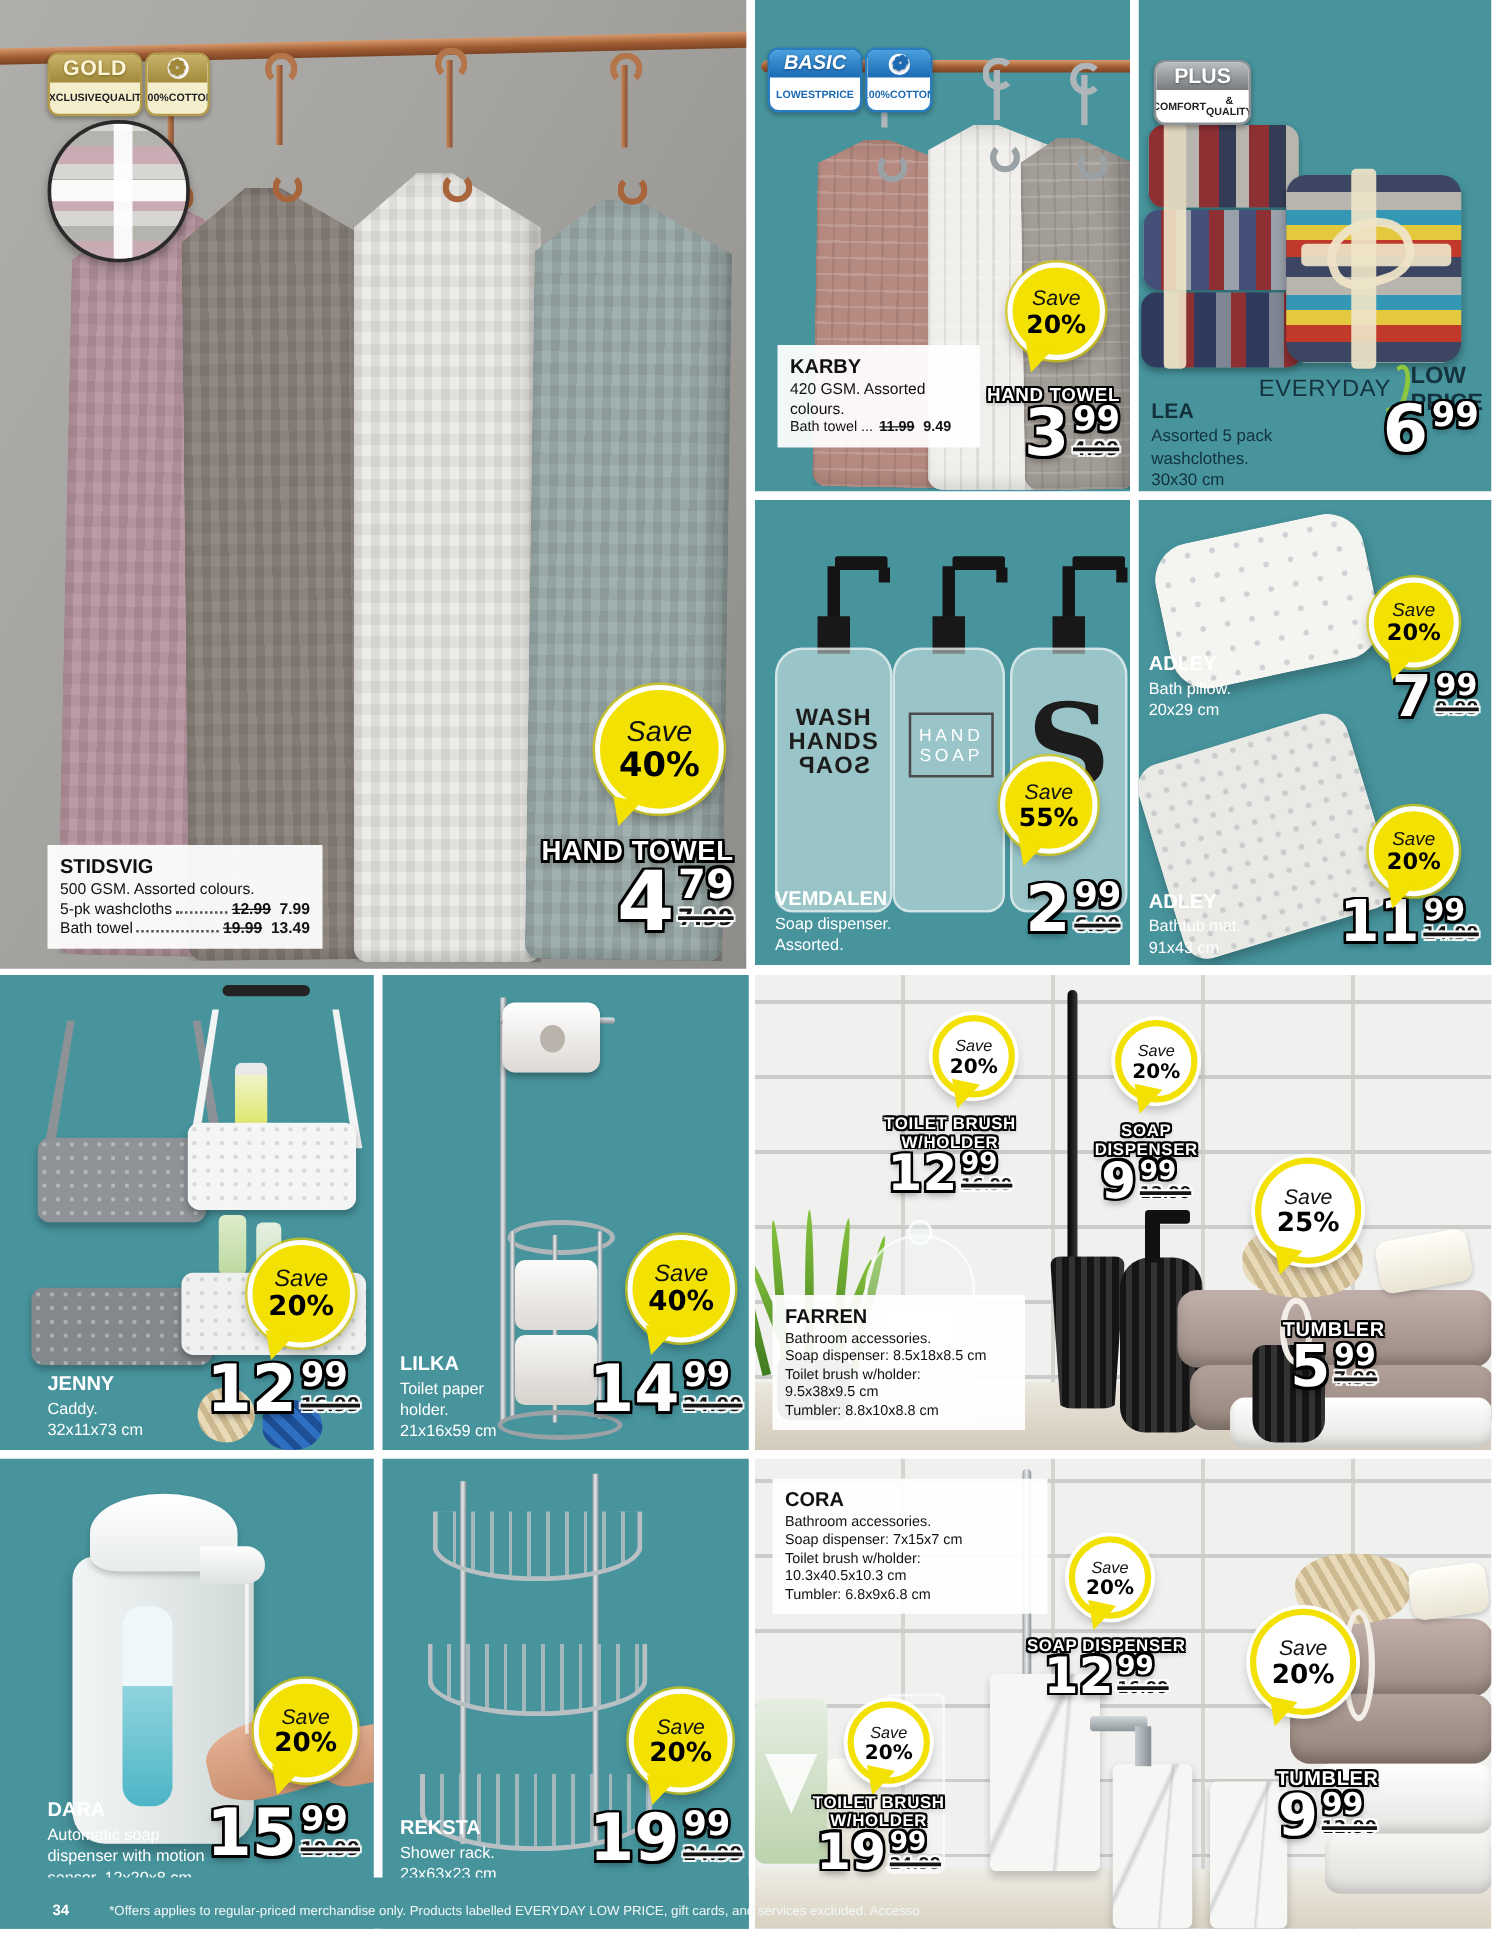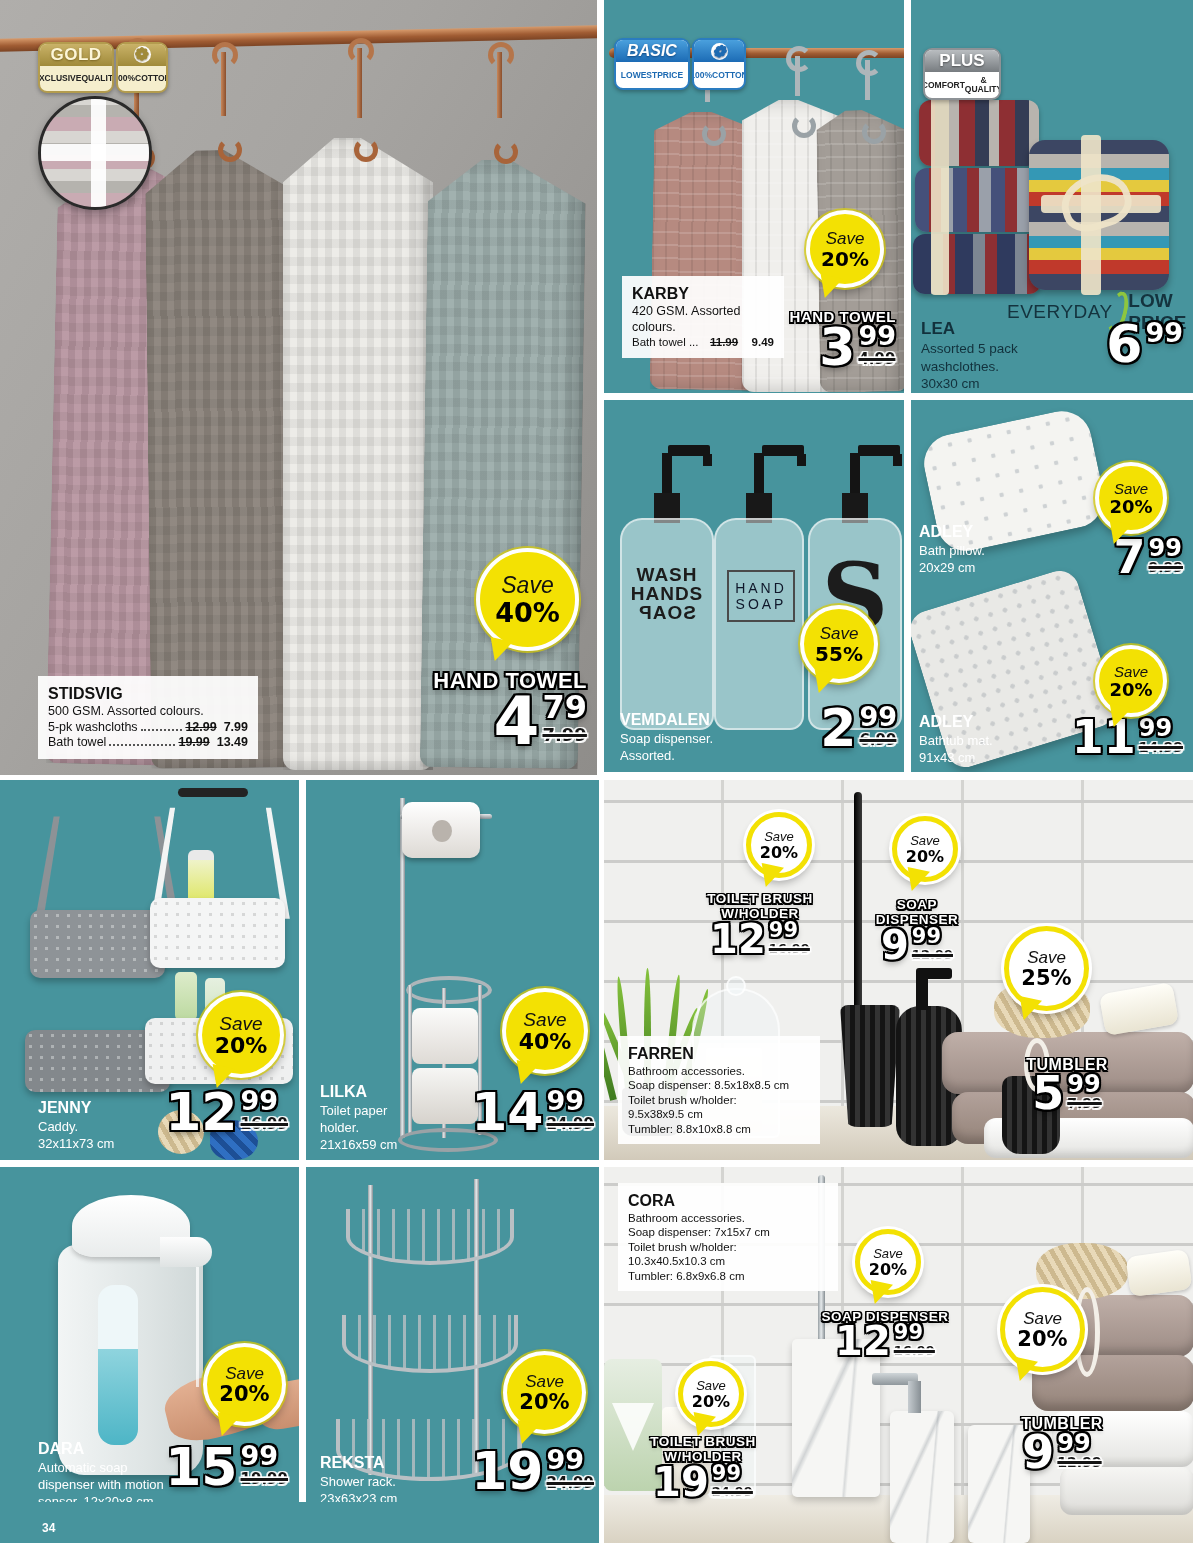--- a/index.html
+++ b/index.html
@@ -241,21 +241,21 @@
       <div class="bb">
           <span>100%</span>
           <span>COTTON</span>
         </div>
     </div>
 
     <div class="ibox" style="left:18px;top:276px;width:142px;">
       <div class="nm">KARBY</div>
       <div class="ds">420 GSM. Assorted</div>
       <div class="ds">colours.</div>
-      <div class="prow" style="font-size:11.5px;justify-content:space-between;">
+      <div class="prow" style="font-size:11.5px;">
           <span>Bath towel ...</span>
           <span class="po" style="margin-left:5px;">11.99</span>
           <span class="pn">9.49</span>
         </div>
     </div>
 
     <div class="bubble b-yellow b70" style="left:202px;top:210px;">
       <span class="sv">Save</span>
         <span class="pct">20%</span>
     </div>
@@ -322,21 +322,21 @@
         <div>WASH</div>
         <div>HANDS</div>
         <div style="transform:scaleX(-1);">SOAP</div>
       </div>
     </div>
     <div class="bottle" style="left:110px;top:45px;width:90px;height:285px;">
       <div class="bnoz" style="left:48px;top:0;"></div>
         <div class="bstem" style="top:8px;"></div>
         <div class="bneck" style="top:48px;"></div>
       <div class="bbody" style="height:208px;"></div>
-      <div class="btxt" style="top:125px;left:13px;width:64px;border:2px solid #4a4a4a;padding:8px 0;font-size:14px;letter-spacing:3px;font-weight:normal;color:#0f172a;">
+      <div class="btxt" style="top:125px;left:13px;width:64px;border:2px solid #4a4a4a;padding:8px 0;font-size:14px;letter-spacing:3px;font-weight:normal;color:#ffffff;">
         <div>HAND</div>
         <div>SOAP</div>
       </div>
     </div>
     <div class="bottle" style="left:204px;top:45px;width:94px;height:285px;">
       <div class="bnoz" style="left:50px;top:0;"></div>
         <div class="bstem" style="top:8px;"></div>
         <div class="bneck" style="top:48px;"></div>
       <div class="bbody" style="height:208px;"></div>
       <div class="btxt" style="top:98px;font-size:92px;font-family:'DejaVu Serif',serif;">S</div>
@@ -691,15 +691,16 @@
             <span class="p-old">24.99</span>
           </span>
       </div>
     </div>
   </section>
 
   <div class="p" style="left:0;top:1502px;width:599px;height:41px;background:#47949d;z-index:15;"></div>
 
   <div class="footer-row">
     <span class="f-page">34</span>
+    <span class="f-left">*Offers applies to regular-priced merchandise only. Products labelled EVERYDAY LOW PRICE, gift cards, and services excluded. Accesso</span>
   </div>
 
 </div>
 
 </body></html>

